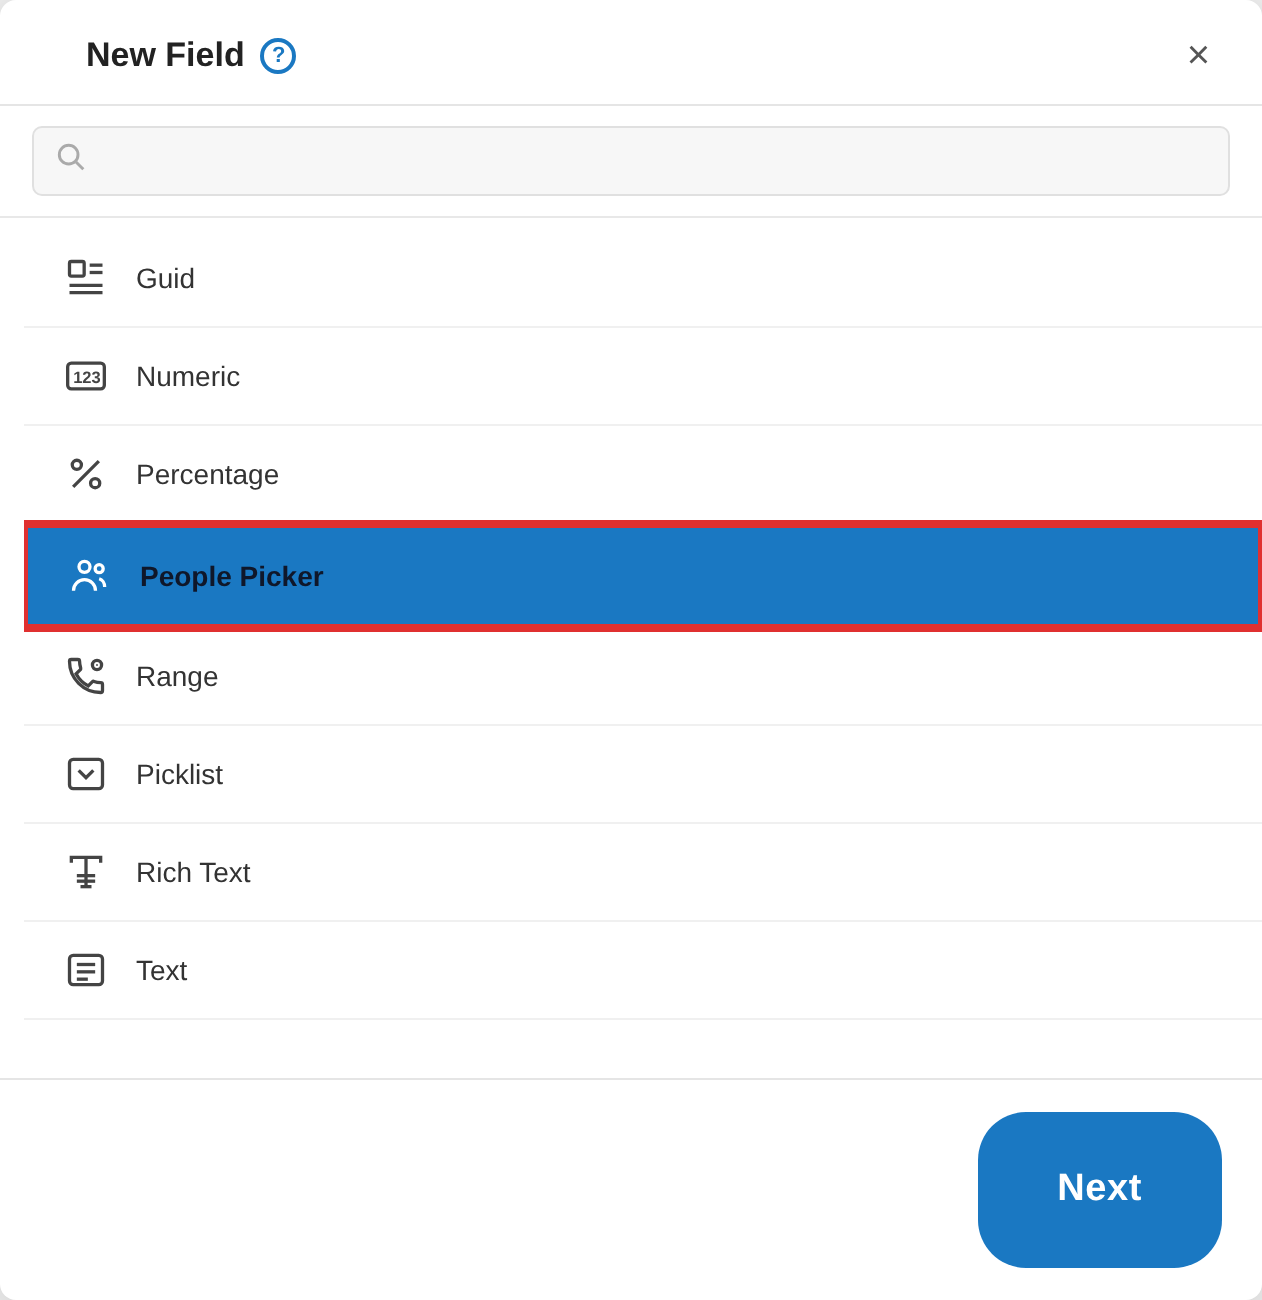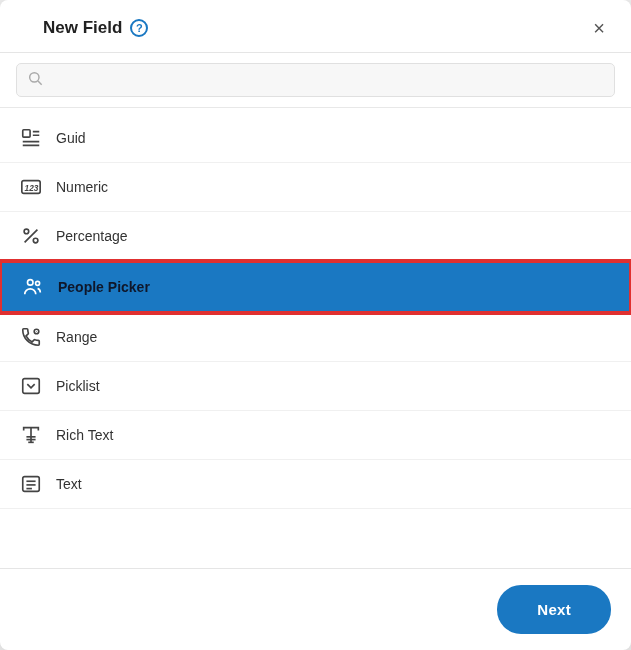--- a/index.html
+++ b/index.html
@@ -84,20 +84,21 @@
       background: transparent;
       outline: none;
       font-size: 14px;
       width: 100%;
       color: #333;
     }
     .list-container {
       flex: 1;
       overflow-y: auto;
       padding: 6px 0;
+      margin-left: 12px;
     }
     .list-item {
       display: flex;
       align-items: center;
       gap: 14px;
       padding: 13px 20px;
       cursor: pointer;
       background: #fff;
       border-bottom: 1px solid #f0f0f0;
       transition: background 0.1s;
@@ -115,21 +116,20 @@
       color: #fff;
     }
     .item-icon {
       width: 22px;
       height: 22px;
       flex-shrink: 0;
       color: #444;
       display: flex;
       align-items: center;
       justify-content: center;
-      font-style: italic;
     }
     .list-item.selected .item-icon svg path,
     .list-item.selected .item-icon svg circle,
     .list-item.selected .item-icon svg rect,
     .list-item.selected .item-icon svg polyline,
     .list-item.selected .item-icon svg line,
     .list-item.selected .item-icon svg ellipse {
       stroke: #fff !important;
       fill: none;
     }
@@ -141,22 +141,22 @@
       display: flex;
       justify-content: flex-end;
       padding: 16px 20px;
       border-top: 1px solid #e5e5e5;
     }
     .next-btn {
       background: #1a78c2;
       color: #fff;
       border: none;
       border-radius: 24px;
-      padding: 16px 40px;
-      font-size: 15px;
+      padding: 28px 40px;
+      font-size: 19px;
       font-weight: 600;
       cursor: pointer;
       letter-spacing: 0.3px;
     }
   </style>
 </head>
 <body>
 
 <div class="dialog">
 

